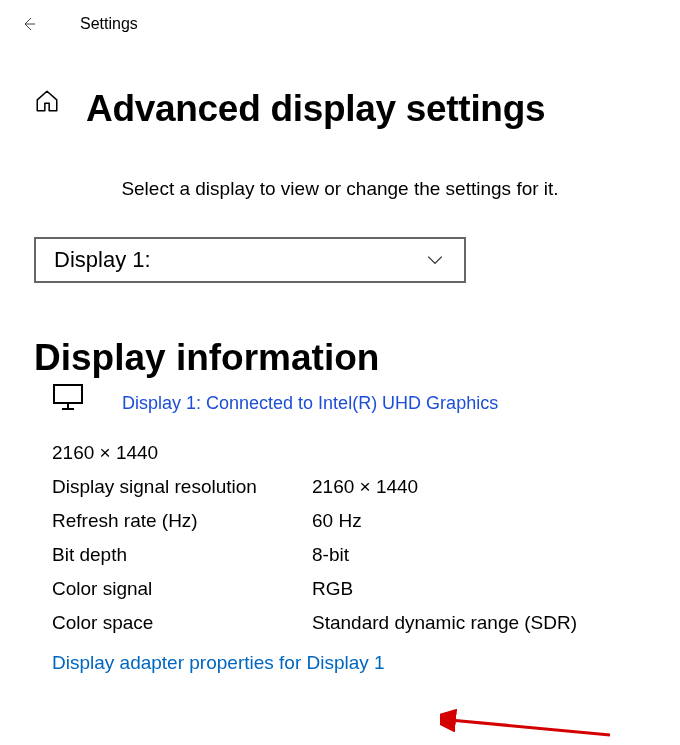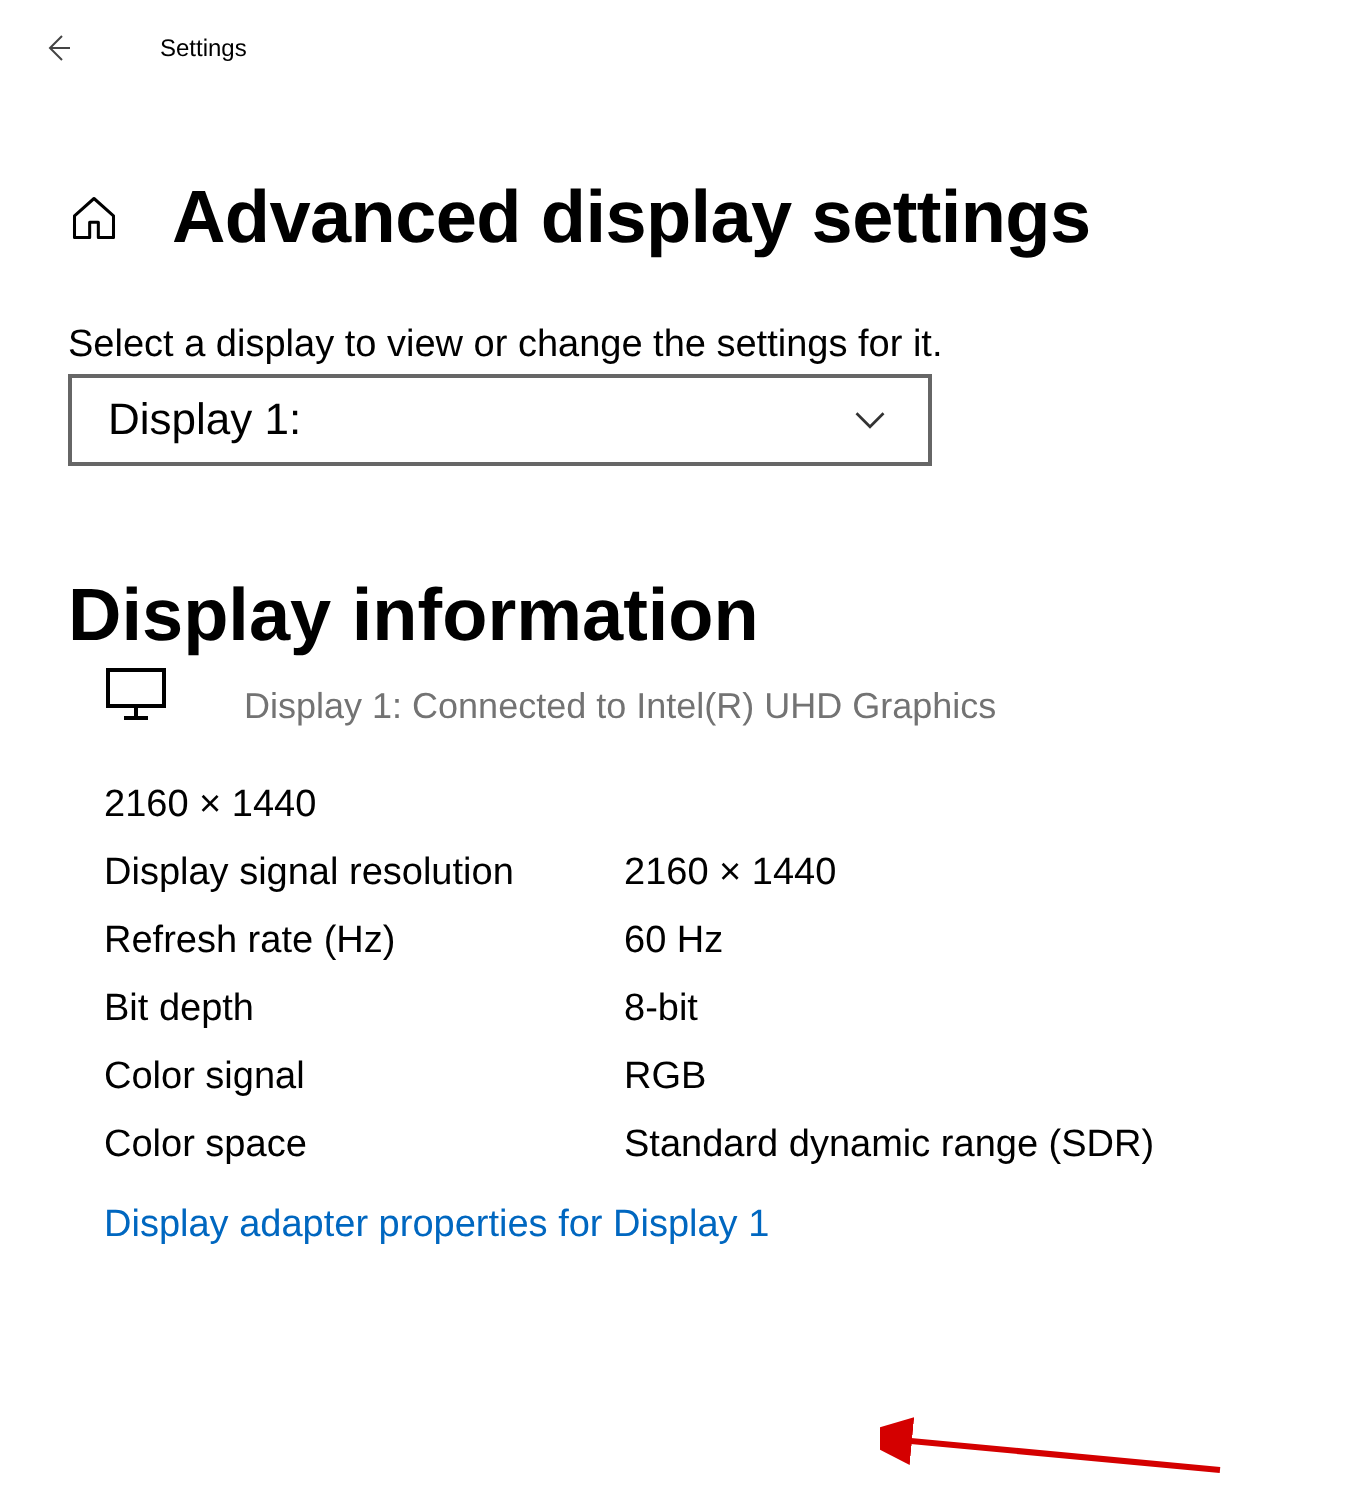--- a/index.html
+++ b/index.html
@@ -25,52 +25,53 @@
     .back-arrow {
       width: 20px;
       height: 20px;
       display: flex;
       align-items: center;
       justify-content: center;
       cursor: pointer;
       margin-right: 42px;
     }
     .app-title {
-      font-size: 12px;
+      font-size: 16px;
       font-weight: 400;
       color: #000;
     }
     .content {
       padding-left: 34px;
       padding-right: 34px;
       padding-top: 40px;
     }
     .heading-row {
       display: flex;
-      align-items: center;
+      align-items: flex-start;
       gap: 26px;
-      margin-bottom: 32px;
+      margin-bottom: 48px;
     }
     .home-icon {
       width: 26px;
       height: 26px;
       display: flex;
       align-items: center;
       justify-content: center;
       cursor: pointer;
     }
     .page-title {
       font-size: 37px;
       font-weight: 600;
       letter-spacing: -0.3px;
     }
     .prompt-text {
       font-size: 19px;
       color: #000;
-      margin-bottom: 3px;
+      margin-bottom: 37px;
+      text-align: center;
     }
     .dropdown {
       width: 432px;
       height: 46px;
       border: 2px solid #666666;
       display: flex;
       align-items: center;
       justify-content: space-between;
       padding: 0 20px 0 18px;
       cursor: pointer;
@@ -94,21 +95,21 @@
       gap: 38px;
       padding-left: 18px;
       margin-bottom: 28px;
     }
     .monitor-icon {
       width: 32px;
       height: 32px;
     }
     .conn-text {
       font-size: 18px;
-      color: #737373;
+      color: #1d4ed8;
       padding-top: 14px;
     }
     .spec-grid {
       padding-left: 18px;
     }
     .spec-row {
       display: flex;
       margin-bottom: 12px;
     }
     .spec-label {

